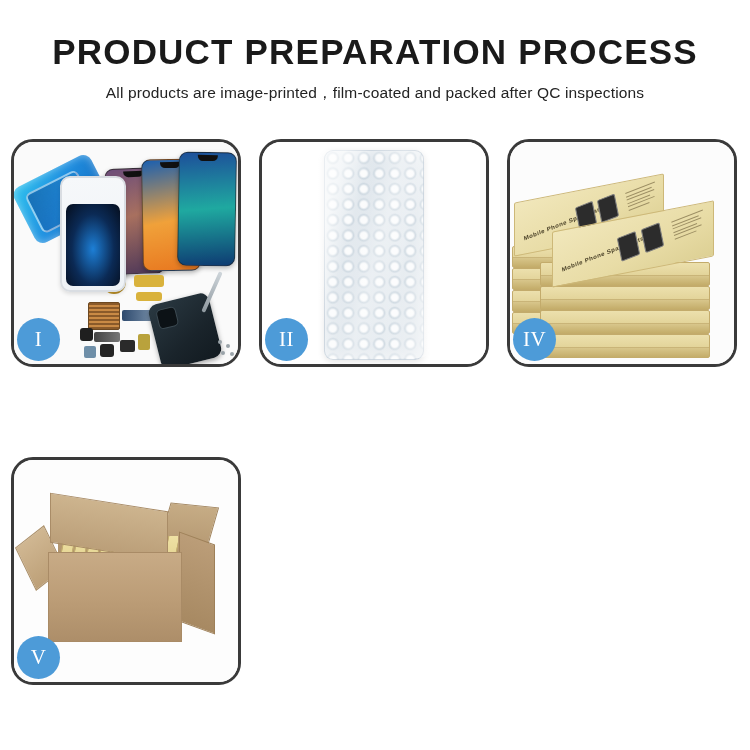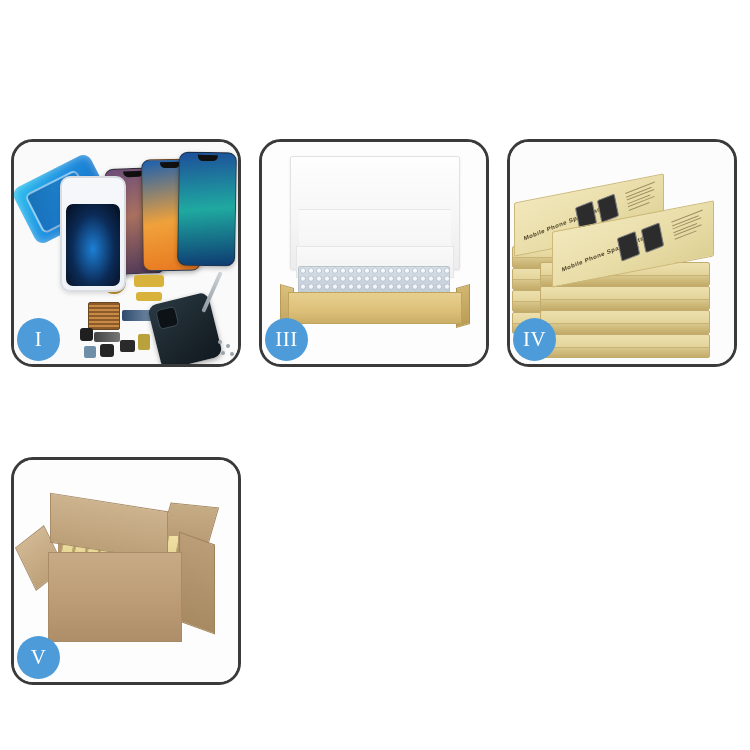--- a/index.html
+++ b/index.html
@@ -282,20 +282,22 @@
     background:linear-gradient(180deg,rgba(255,255,255,.75),rgba(236,240,243,.45));
     transform:skewY(-18deg) rotate(-2deg);border-radius:2px;
   }
 </style>
 </head>
 <body>
 
 <div class="page">
 
   <div class="header">
+    <h1 class="title">PRODUCT PREPARATION PROCESS</h1>
+    <p class="subtitle">All products are image-printed，film-coated and packed after QC inspections</p>
   </div>
 
   <div class="grid">
 
     <div class="panel">
       <div class="panel-inner p1">
         <div class="blue-frame"></div>
         <div class="fan">
           <div class="ph ph1"></div>
           <div class="ph ph2"></div>
@@ -322,32 +324,28 @@
             <span style="left:0;top:0"></span>
               <span style="left:8px;top:4px"></span>
             <span style="left:3px;top:11px"></span>
               <span style="left:12px;top:12px"></span>
           </div>
         </div>
       </div>
       <div class="badge">I</div>
     </div>
 
-
     <div class="panel">
-      <div class="panel-inner p3">
-        <div class="box3-lid"></div>
-        <div class="box3-foam"></div>
-        <div class="box3-bubble"></div>
-        <div class="box3-left"></div>
-        <div class="box3-right"></div>
-        <div class="box3-front"></div>
+      <div class="panel-inner p2">
+        <div class="bubblewrap"></div>
+        <div class="bw-sheen"></div>
       </div>
-      <div class="badge">III</div>
+      <div class="badge">II</div>
     </div>
+
 
     <div class="panel">
       <div class="panel-inner p4">
         <div class="stack">
 
           <div class="kbox" style="left:0px;top:88px;width:104px;height:20px;">
               <div class="side"></div>
             </div>
           <div class="kbox" style="left:0px;top:110px;width:104px;height:20px;">
               <div class="side"></div>

